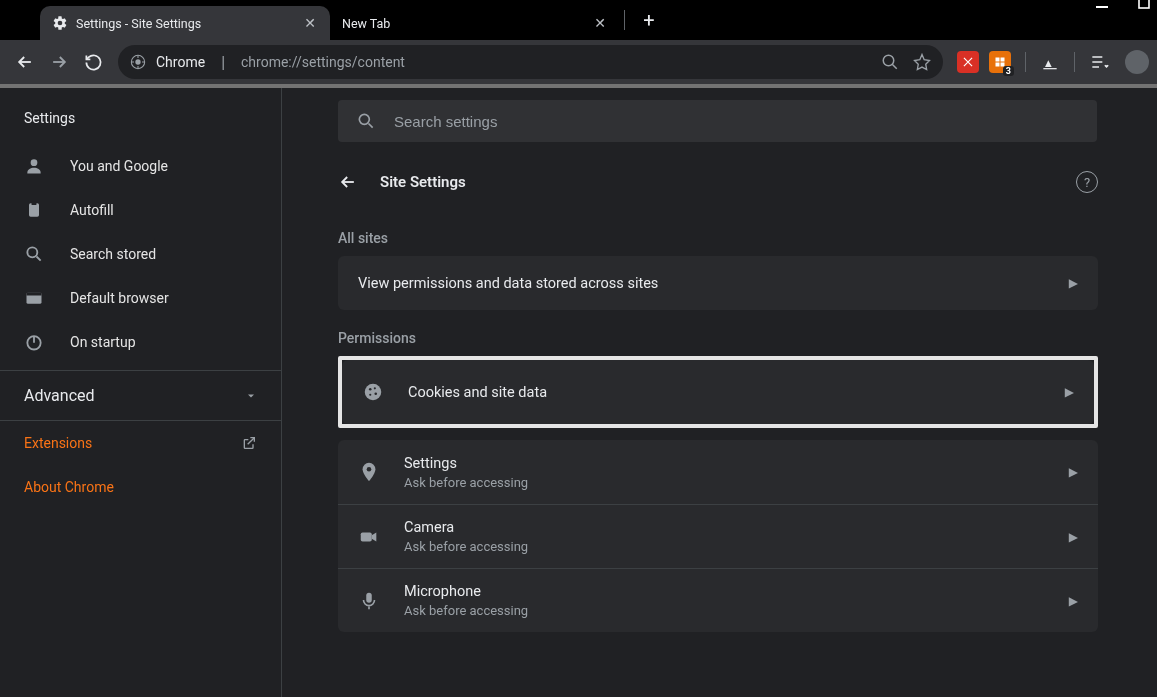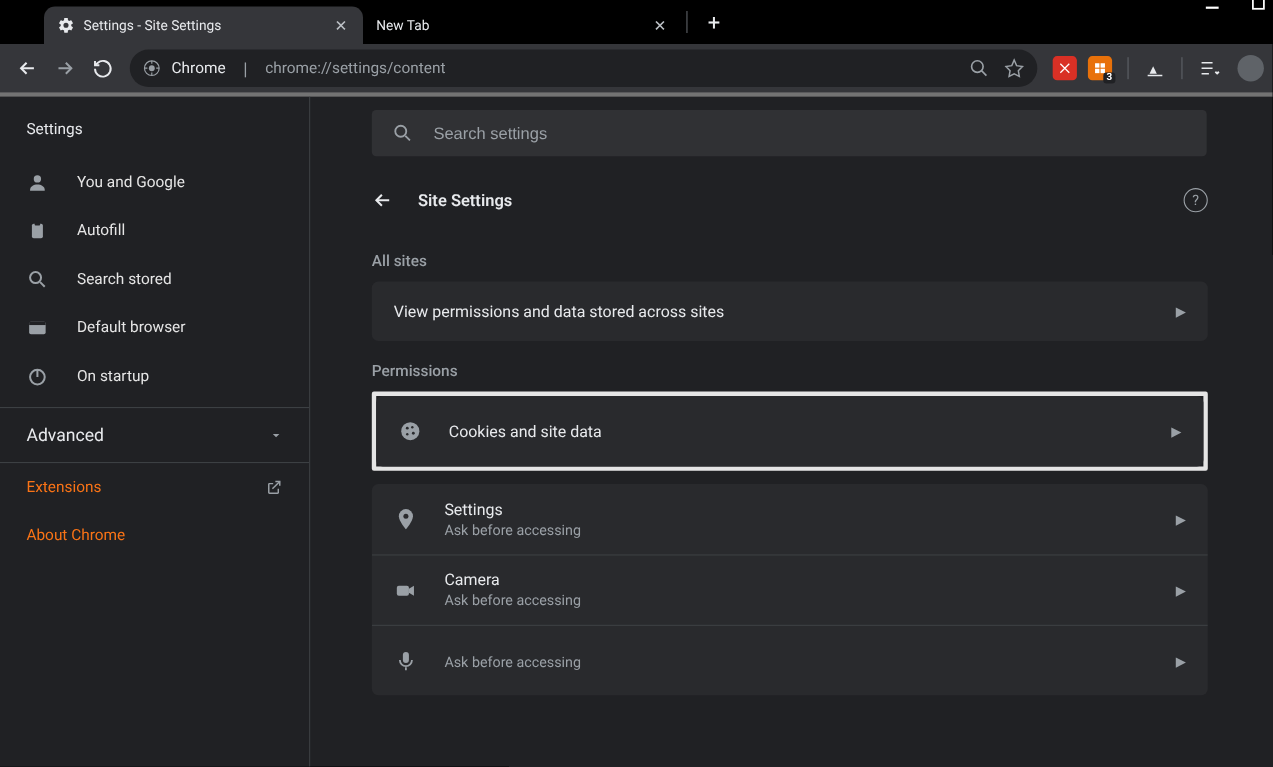--- a/index.html
+++ b/index.html
@@ -473,20 +473,21 @@
           </div>
           <div class="row">
             <span class="row-ic">
                 <svg width="22" height="22" viewBox="0 0 24 24" fill="#9aa0a6">
                   <rect x="9" y="3" width="6" height="11" rx="3"></rect>
                   <path d="M6 11a6 6 0 0 0 12 0" fill="none" stroke="#9aa0a6" stroke-width="1.8"></path>
                   <path d="M12 18v3" stroke="#9aa0a6" stroke-width="1.8"></path>
                 </svg>
               </span>
             <div class="row-text">
+              <div class="row-title">Microphone</div>
               <div class="row-sub">Ask before accessing</div>
             </div>
             <span class="chev">▶</span>
           </div>
         </div>
 
       </div>
     </div>
   </div>
 </div>

